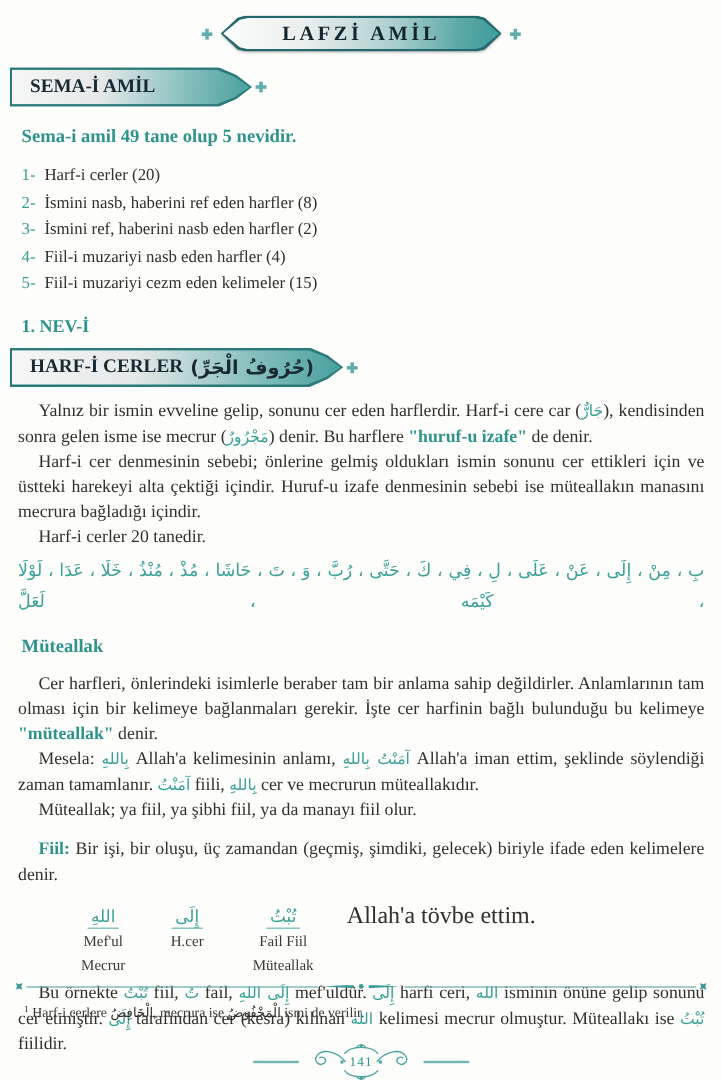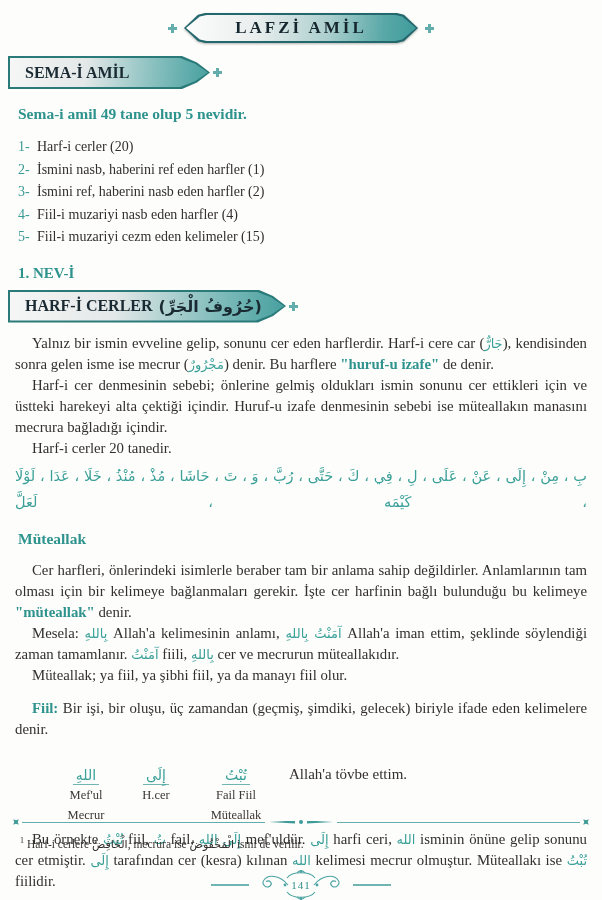--- a/index.html
+++ b/index.html
@@ -44,27 +44,27 @@
   .seg-n{}
   .seg-a{color:#2e938d;font-weight:bold;}
   .seg-ar{color:#3aa098;font-family:"DejaVu Sans",sans-serif;font-size:13px;direction:rtl;unicode-bidi:isolate;}
   .seg-ard{color:#2f2c2a;font-family:"DejaVu Sans",sans-serif;font-size:11px;direction:rtl;unicode-bidi:isolate;}
   .seg-sup{vertical-align:super;font-size:70%;}
   .arabic-line{margin:4px 0 0 0;direction:rtl;text-align:justify;text-align-last:justify;
     font-family:"DejaVu Sans",sans-serif;font-size:14.5px;color:#3aa098;line-height:26px;}
   .subhead{margin:15px 0 12px 3px;font-weight:bold;font-size:15.5px;color:#2e938d;} .gap-m{height:12px;}
 
   
-  .example{display:flex;align-items:flex-start;margin:21px 0 4px 42px;}
+  .example{display:flex;align-items:flex-start;margin:10px 0 4px 42px;}
   .ex-col{display:flex;flex-direction:column;align-items:center;margin-right:14px;}
   .ex-col.c1{min-width:58px;} .ex-col.c2{min-width:54px;} .ex-col.c3{min-width:78px;}
   .ex-ar{font-family:"DejaVu Sans",sans-serif;font-size:14px;color:#3aa098;direction:rtl;unicode-bidi:isolate;
          border-bottom:1px solid #6fb5b0;padding:0 3px 1px 3px;height:22px;display:flex;align-items:flex-end;}
   .ex-l1,.ex-l2{font-size:12.5px;line-height:20px;color:#3a3734;}
-  .ex-trans{font-size:15px;line-height:22px;padding-top:2px;}
+  .ex-trans{font-size:20px;line-height:22px;padding-top:2px;}
 
   
   .footer{position:absolute;left:0;right:0;top:818px;}
   .divider{display:flex;align-items:center;padding:0 10px;}
   .div-line{flex:1;height:1px;background:#63aeac;}
   .div-end{width:8px;height:8px;background:#3f9b98;transform:rotate(45deg);flex:0 0 auto;margin:0 2px;
            clip-path:polygon(50% 0,65% 35%,100% 50%,65% 65%,50% 100%,35% 65%,0 50%,35% 35%);}
   .div-mid{display:flex;align-items:center;gap:4px;margin:0 4px;}
   .div-dash{width:26px;height:3px;background:#3f9b98;}
   .div-dash.l{clip-path:polygon(0 50%,100% 0,100% 100%);}
@@ -97,21 +97,21 @@
       <div class="hbox-face">
         <span>SEMA-İ AMİL</span>
       </div>
       <span class="cross tipcross"></span>
     </div>
 
     <div class="intro">Sema-i amil 49 tane olup 5 nevidir.</div>
 
     <div class="list">
       <div class="list-row"><span class="list-num">1-</span><span>Harf-i cerler (20)</span></div>
-      <div class="list-row"><span class="list-num">2-</span><span>İsmini nasb, haberini ref eden harfler (1)</span></div>
+      <div class="list-row"><span class="list-num">2-</span><span>İsmini nasb, haberini ref eden harfler (8)</span></div>
       <div class="list-row"><span class="list-num">3-</span><span>İsmini ref, haberini nasb eden harfler (2)</span></div>
       <div class="list-row"><span class="list-num">4-</span><span>Fiil-i muzariyi nasb eden harfler (4)</span></div>
       <div class="list-row"><span class="list-num">5-</span><span>Fiil-i muzariyi cezm eden kelimeler (15)</span></div>
     </div>
 
     <div class="nev-label">1. NEV-İ</div>
 
     <div class="hbox harf">
       <div class="hbox-shape"></div>
       <div class="hbox-face">

